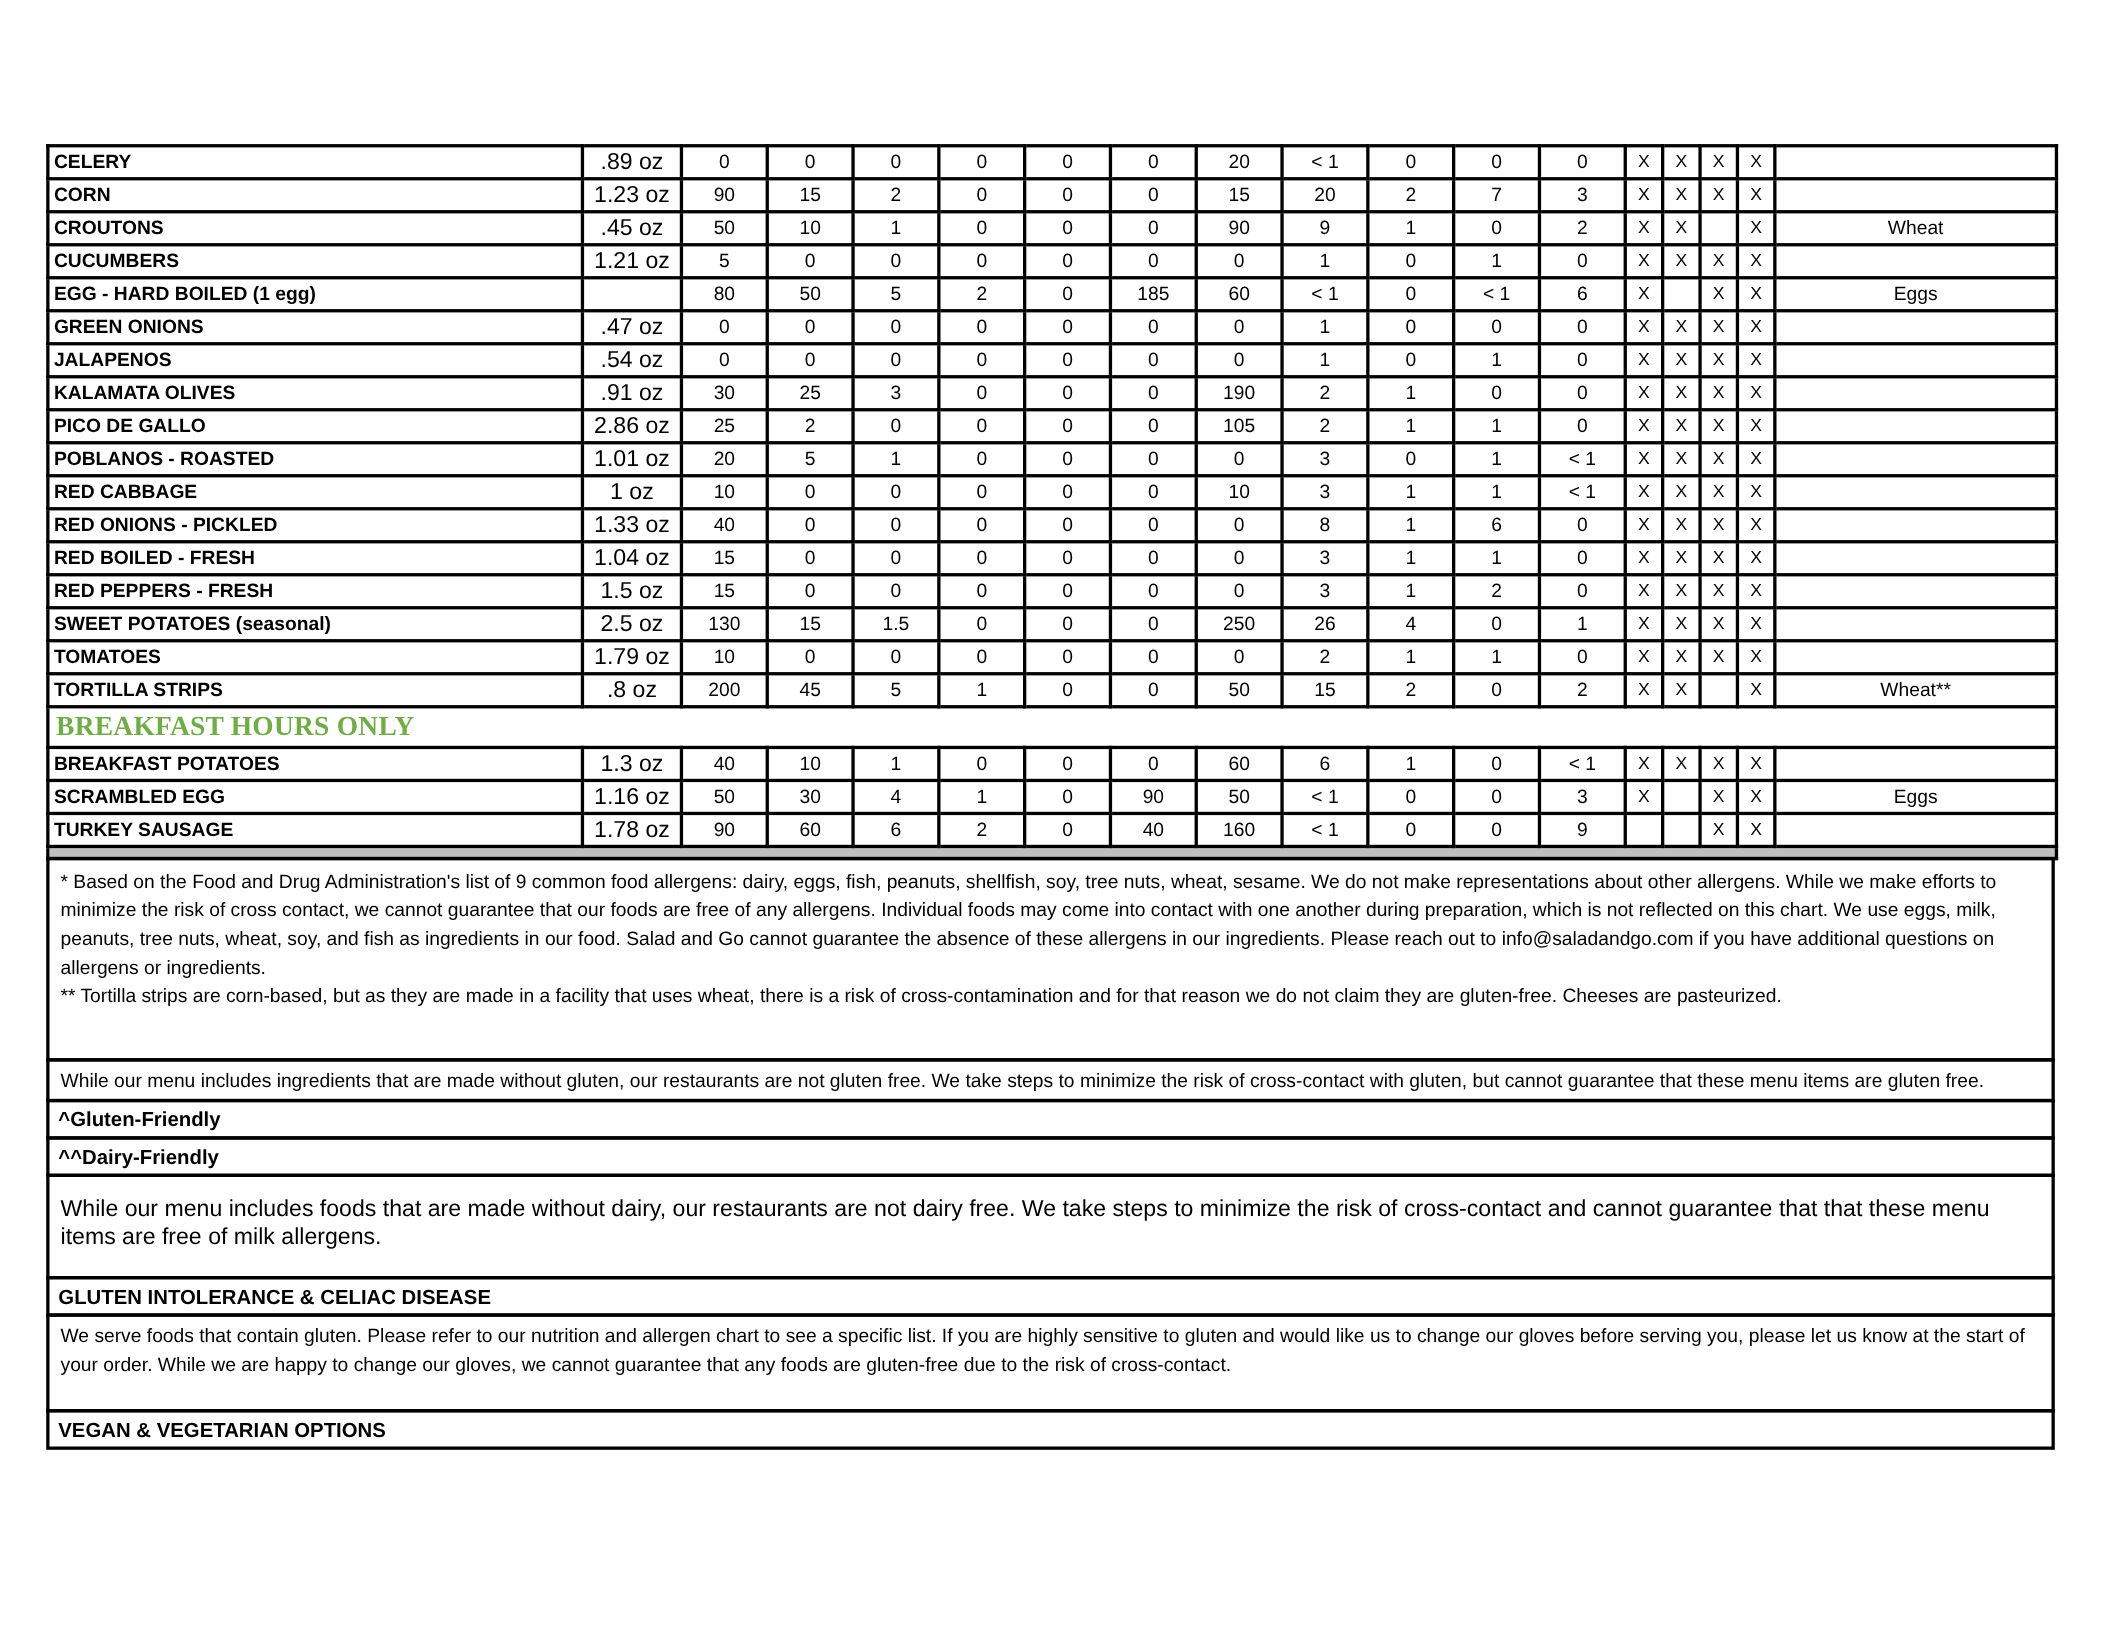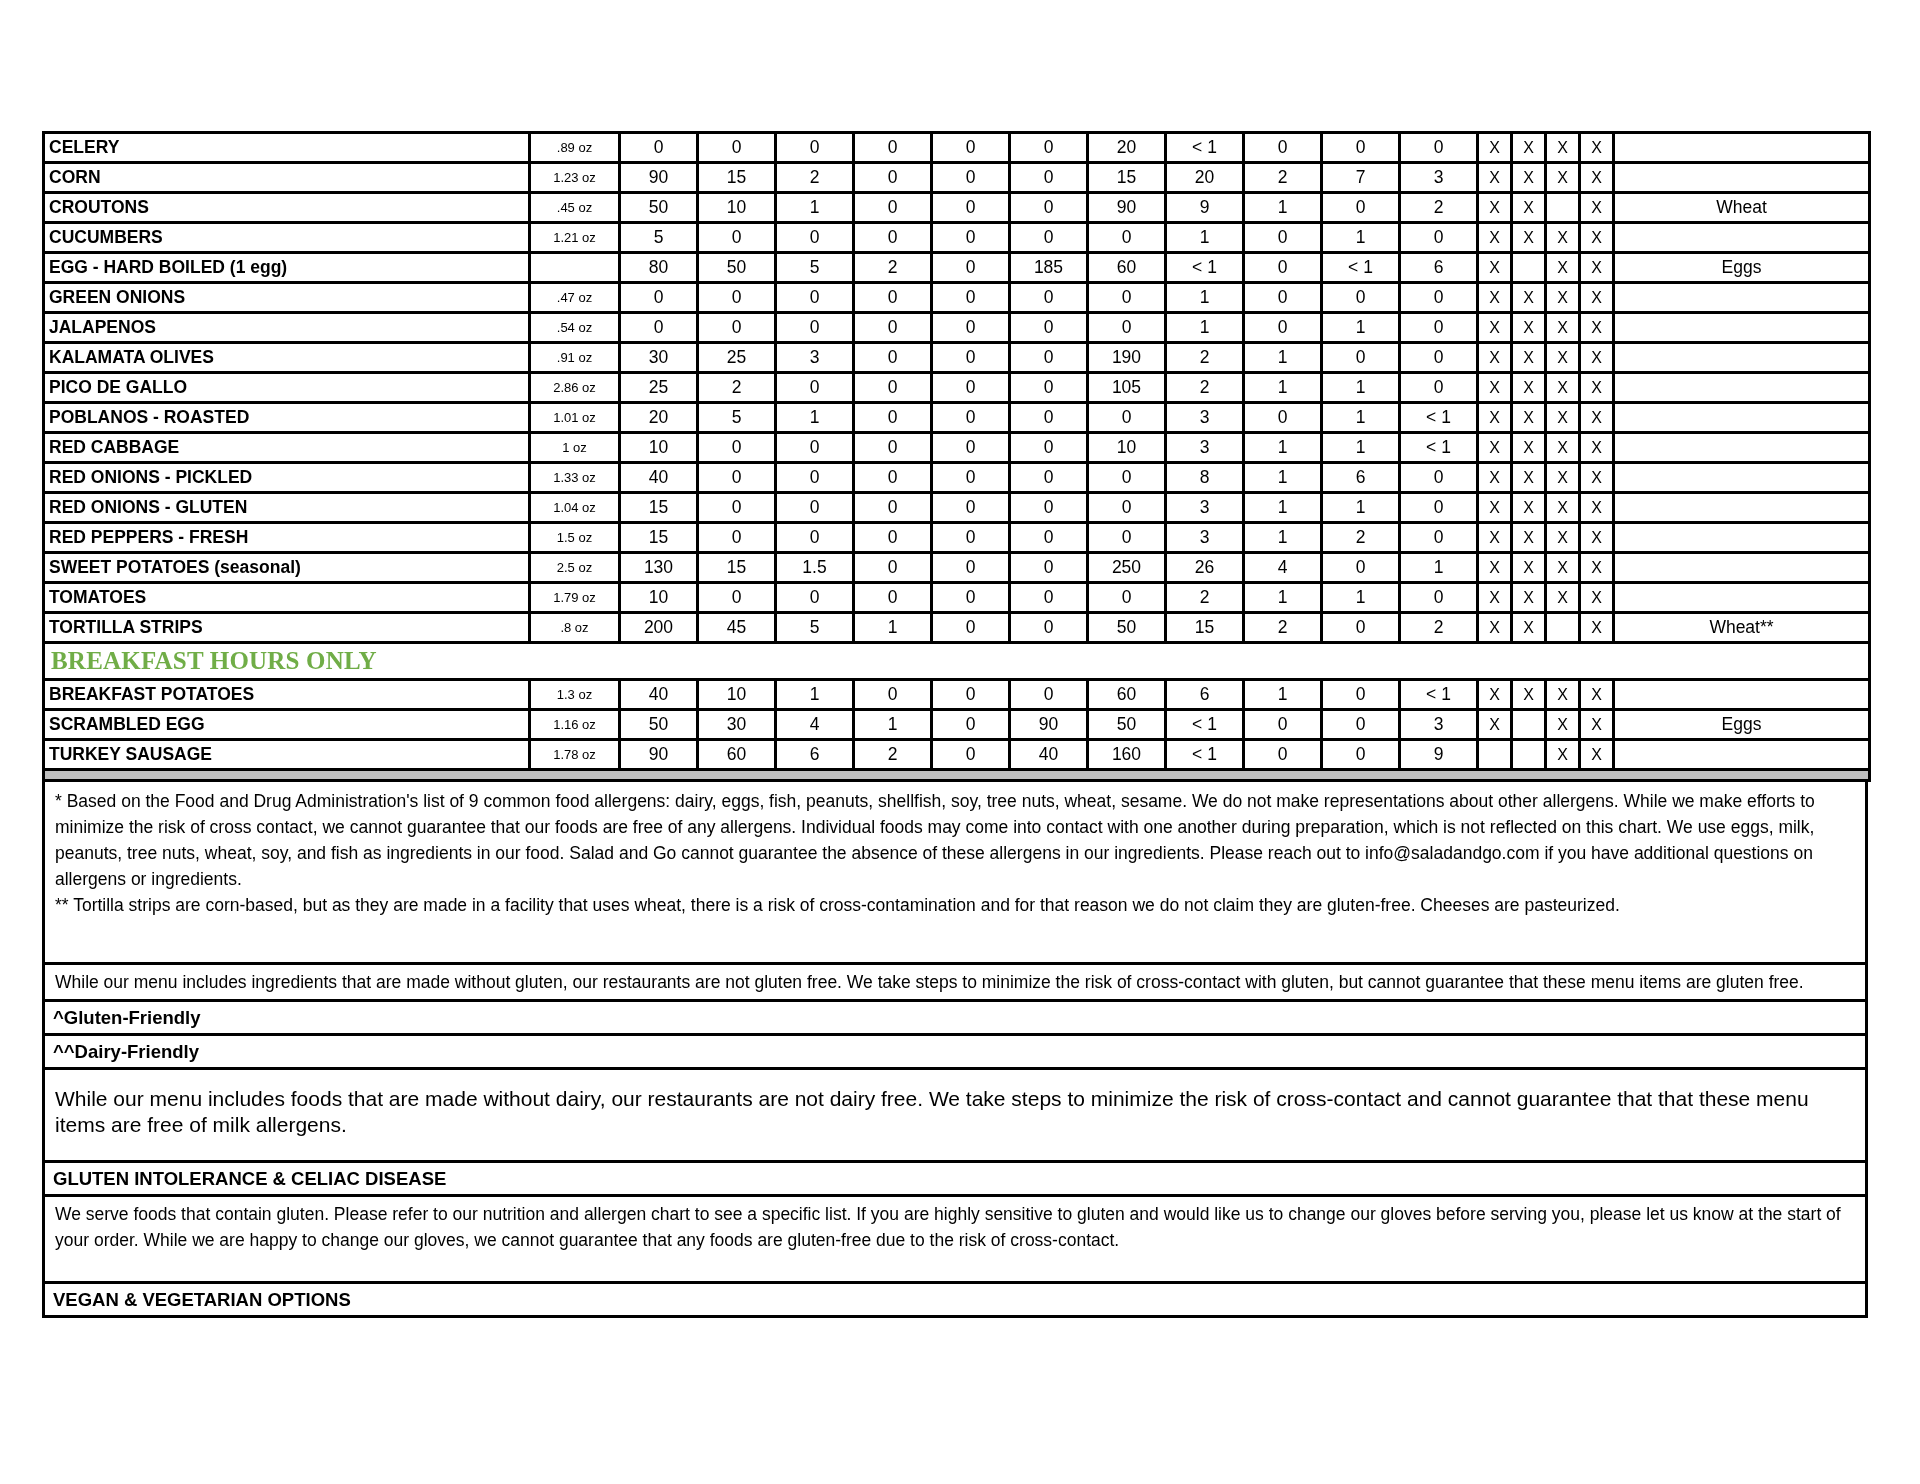--- a/index.html
+++ b/index.html
@@ -31,21 +31,21 @@
     white-space: nowrap;
     vertical-align: middle;
   }
   .col-name   { width: 486px; }
   .col-serv   { width: 90px; }
   .col-num    { width: 78px; }
   .col-mark   { width: 34px; }
   .col-allg   { width: 256px; }
 
   .c-name { font-weight: bold; font-size: 17.5px; text-align: left; padding-left: 6px; }
-  .c-serv { font-size: 13px; text-align: center; }
+  .c-serv { font-size: 21px; text-align: center; }
   .c-num  { font-size: 17.5px; text-align: center; }
   .c-mark { font-size: 16px;  text-align: center; padding: 0 1px; }
   .c-allg { font-size: 17.5px; text-align: center; }
 
   .section-row td {
     height: 34px;
     font-weight: bold;
     font-size: 25px;
     padding-left: 6px;
     letter-spacing: 0.2px;
@@ -327,21 +327,21 @@
             <td class="c-num">1</td>
             <td class="c-num">6</td>
             <td class="c-num">0</td>
             <td class="c-mark">X</td>
             <td class="c-mark">X</td>
             <td class="c-mark">X</td>
             <td class="c-mark">X</td>
             <td class="c-allg"></td>
           </tr>
           <tr>
-            <td class="c-name">RED ONIONS - GLUTEN</td>
+            <td class="c-name">RED BOILED - FRESH</td>
             <td class="c-serv">1.04 oz</td>
             <td class="c-num">15</td>
             <td class="c-num">0</td>
             <td class="c-num">0</td>
             <td class="c-num">0</td>
             <td class="c-num">0</td>
             <td class="c-num">0</td>
             <td class="c-num">0</td>
             <td class="c-num">3</td>
             <td class="c-num">1</td>

